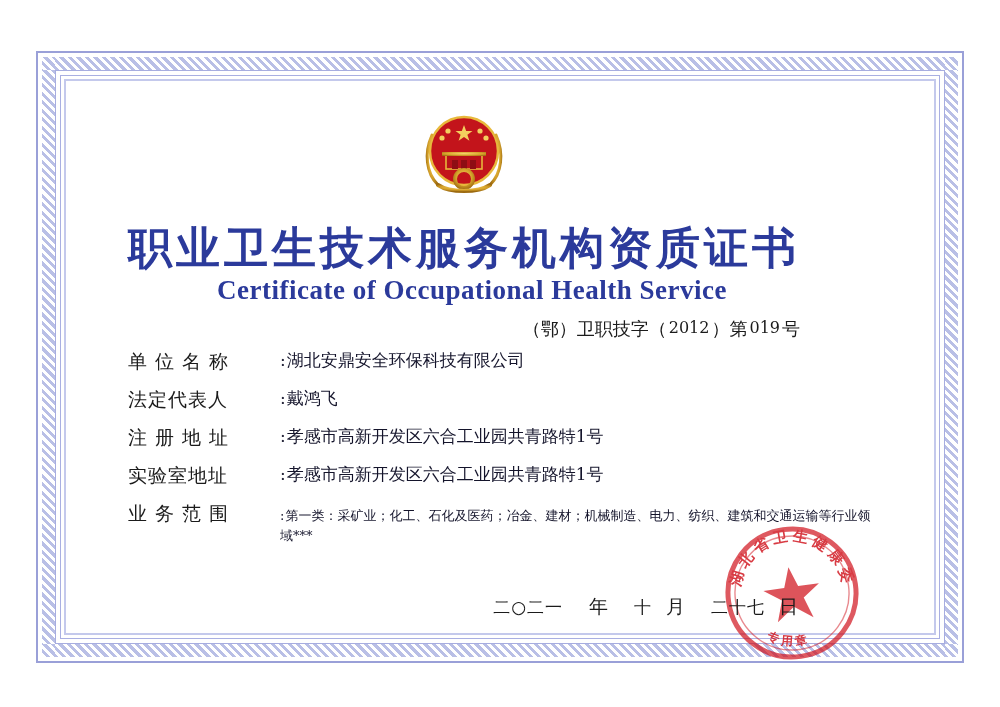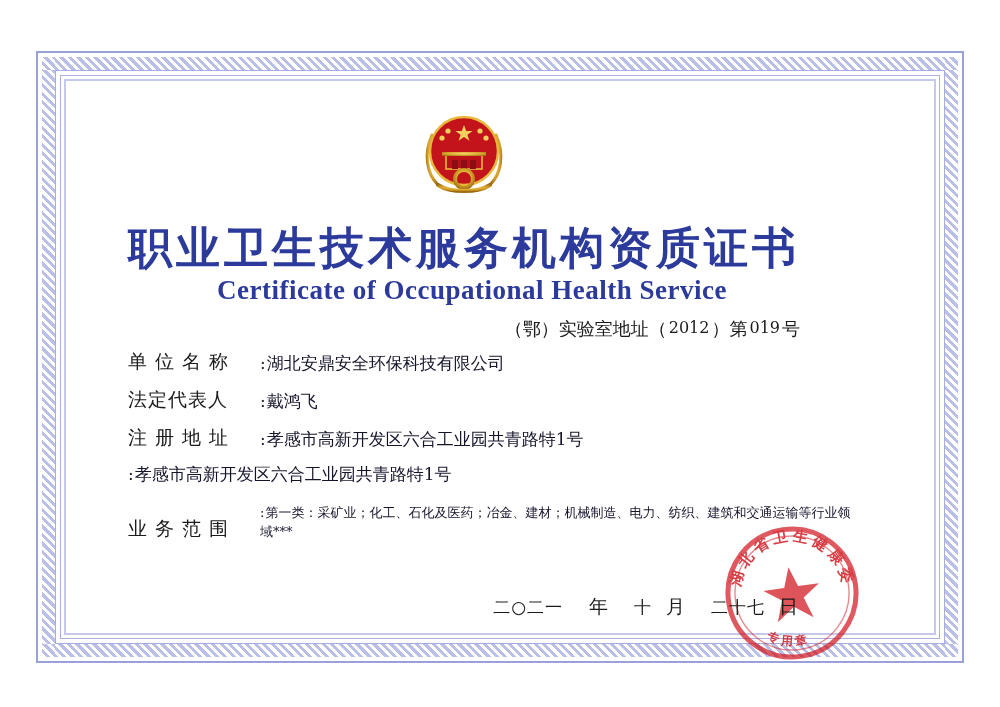--- a/index.html
+++ b/index.html
@@ -128,22 +128,23 @@
 
   
   .fields {
     position: absolute;
     left: 128px;
     top: 330px;
     width: 760px;
   }
   .row {
     display: flex;
-    align-items: flex-end;
+    align-items: flex-start;
     margin-bottom: 12px;
+    gap: 20px;
   }
   .label {
     width: 132px;
     flex: 0 0 132px;
     font-family: "DejaVu Serif", serif;
     font-size: 19px;
     color: #1b1b1b;
     letter-spacing: 1px;
     white-space: nowrap;
   }
@@ -291,41 +292,42 @@
 
       <circle cx="52" cy="74" r="9" fill="none" stroke="url(#gold)" stroke-width="4"></circle>
       <path d="M26 80 C38 88 66 88 78 80" stroke="url(#gold)" stroke-width="4" fill="none" stroke-linecap="round"></path>
     </svg>
   </div>
 
   <div class="title-cn">职业卫生技术服务机构资质证书</div>
   <div class="title-en">Certificate of Occupational Health Service</div>
 
   <div class="cert-no">
-    <span>（鄂）实验室地址（</span><span class="num">2012</span><span>）第</span><span class="num">019</span><span>号</span>
+    <span>（鄂）卫职技字（</span><span class="num">2012</span><span>）第</span><span class="num">019</span><span>号</span>
   </div>
 
   <div class="fields">
 
     <div class="row">
       <div class="label sp0">单 位 名 称</div>
       <div class="value colon">湖北安鼎安全环保科技有限公司</div>
     </div>
 
     <div class="row">
       <div class="label sp0">法定代表人</div>
       <div class="value colon">戴鸿飞</div>
     </div>
 
     <div class="row">
       <div class="label sp0">注 册 地 址</div>
       <div class="value colon">孝感市高新开发区六合工业园共青路特1号</div>
     </div>
 
     <div class="row">
+      <div class="label sp0">实验室地址</div>
       <div class="value colon">孝感市高新开发区六合工业园共青路特1号</div>
     </div>
 
     <div class="row">
       <div class="label sp0">业 务 范 围</div>
       <div class="scope"><span class="colon">:</span><span>第一类：采矿业；化工、石化及医药；冶金、建材；机械制造、电力、纺织、建筑和交通运输等行业领域***</span></div>
     </div>
 
   </div>
 

